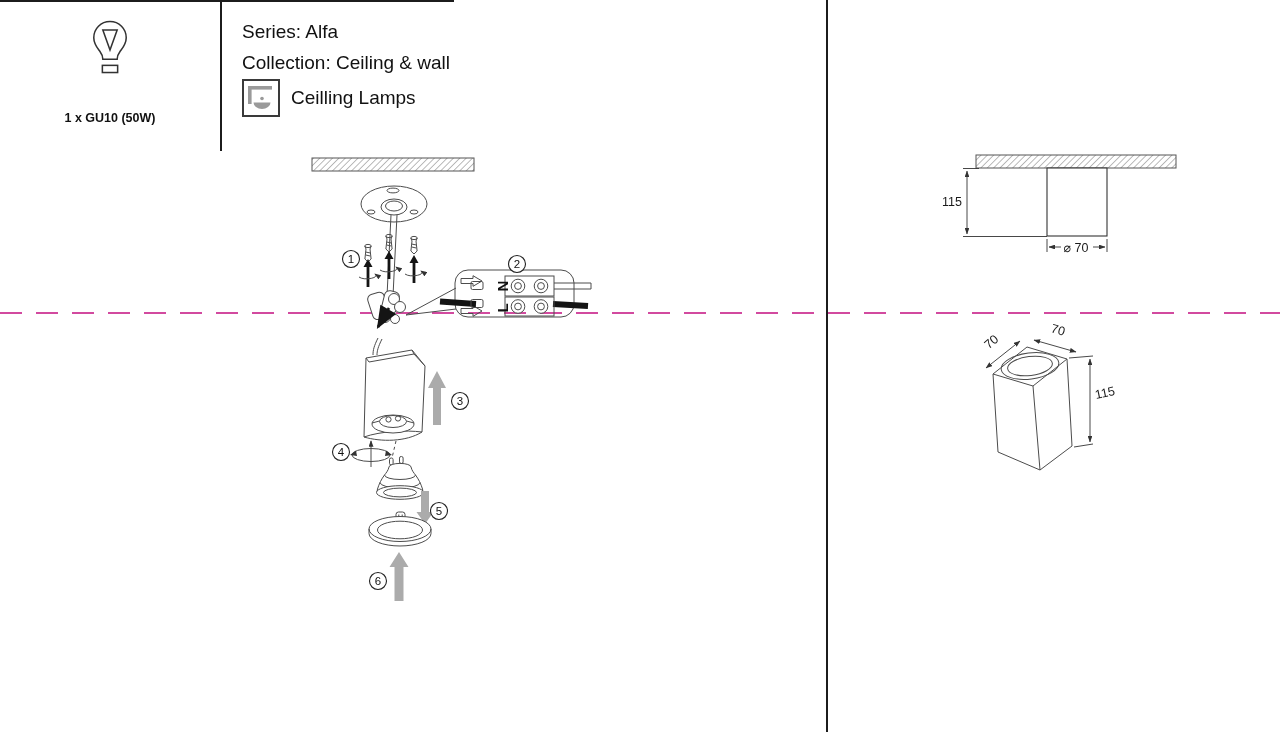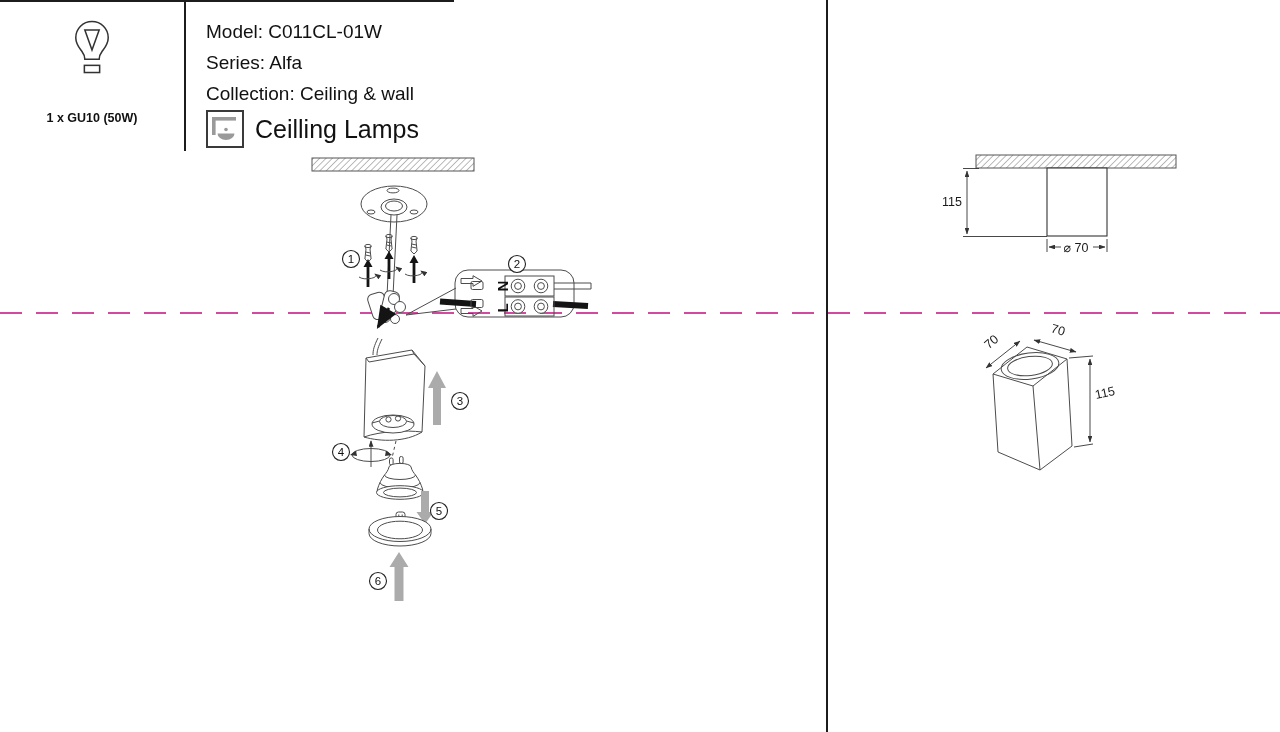--- a/index.html
+++ b/index.html
@@ -13,27 +13,27 @@
   svg{z-index:2;}
   .ln{stroke:#4c4c4c;fill:none;stroke-width:1;}
   .dim{stroke:#333;fill:none;stroke-width:0.9;}
   .dimtxt{font-size:12.5px;fill:#1a1a1a;}
   .stepn{font-size:11.5px;fill:#111;text-anchor:middle;}
   .stepc{stroke:#222;fill:#fff;stroke-width:1.1;}
   .garrow{fill:#ababab;stroke:none;}
   
   .spec-table{left:826px;top:581px;width:454px;height:151px;border-top:2px solid #1c1c1c;
     display:flex;box-sizing:border-box;background:#fff;z-index:4;}
-  .cell-bulb{width:184px;display:flex;flex-direction:column;align-items:center;
+  .cell-bulb{width:220px;display:flex;flex-direction:column;align-items:center;
     padding-top:17px;box-sizing:border-box;}
   .bulb-caption{margin-top:26px;font-size:12.5px;font-weight:bold;color:#111;white-space:nowrap;}
   .cell-info{flex:1;border-left:2px solid #1c1c1c;padding:14px 0 0 20px;box-sizing:border-box;}
   .spec-line{font-size:19px;line-height:31px;color:#111;white-space:nowrap;}
   .category-row{display:flex;align-items:center;gap:11px;margin-top:1px;}
-  .category-label{font-size:25px;color:#111;white-space:nowrap;}
+  .category-label{font-size:19px;color:#111;white-space:nowrap;}
 </style>
 </head>
 <body>
 
 <div class="page">
 
   <div class="abs cut-line"></div>
 
   <svg class="abs" style="left:0;top:0" width="830" height="732" viewBox="0 0 830 732">
     <defs>
@@ -235,21 +235,20 @@
   <div class="spec-table">
     <div class="cell-bulb">
       <svg width="42" height="66" viewBox="0 0 44 68">
         <path d="M22,2 C31.5,2 39,9.5 39,19 C39,25.5 35.5,29.5 32.5,33.5 C30.5,36.2 29.5,38.5 29.5,41.5 L14.5,41.5 C14.5,38.5 13.5,36.2 11.5,33.5 C8.5,29.5 5,25.5 5,19 C5,9.5 12.5,2 22,2 Z" fill="none" stroke="#333" stroke-width="1.6"></path>
         <path d="M14.5,11 L29.5,11 L22,32 Z" fill="none" stroke="#333" stroke-width="1.6"></path>
         <rect x="14" y="48" width="16" height="7.5" fill="none" stroke="#333" stroke-width="1.6"></rect>
       </svg>
       <div class="bulb-caption">1 x GU10 (50W)</div>
     </div>
     <div class="cell-info">
-      <div class="spec-line">Model: C011CL-01W</div>
       <div class="spec-line">Series: Alfa</div>
       <div class="spec-line">Collection: Ceiling &amp; wall</div>
       <div class="category-row">
         <svg width="38" height="38" viewBox="0 0 38 38">
           <rect x="1" y="1" width="36" height="36" fill="#fff" stroke="#3a3a3a" stroke-width="2"></rect>
           <rect x="6" y="7" width="24" height="3.6" fill="#9a9a9a"></rect>
           <rect x="6" y="7" width="3.6" height="18" fill="#9a9a9a"></rect>
           <circle cx="20" cy="19.5" r="1.8" fill="#9a9a9a"></circle>
           <path d="M11.5,23.5 h17 a8.5,6.5 0 0 1 -17,0 z" fill="#9a9a9a"></path>
         </svg>

